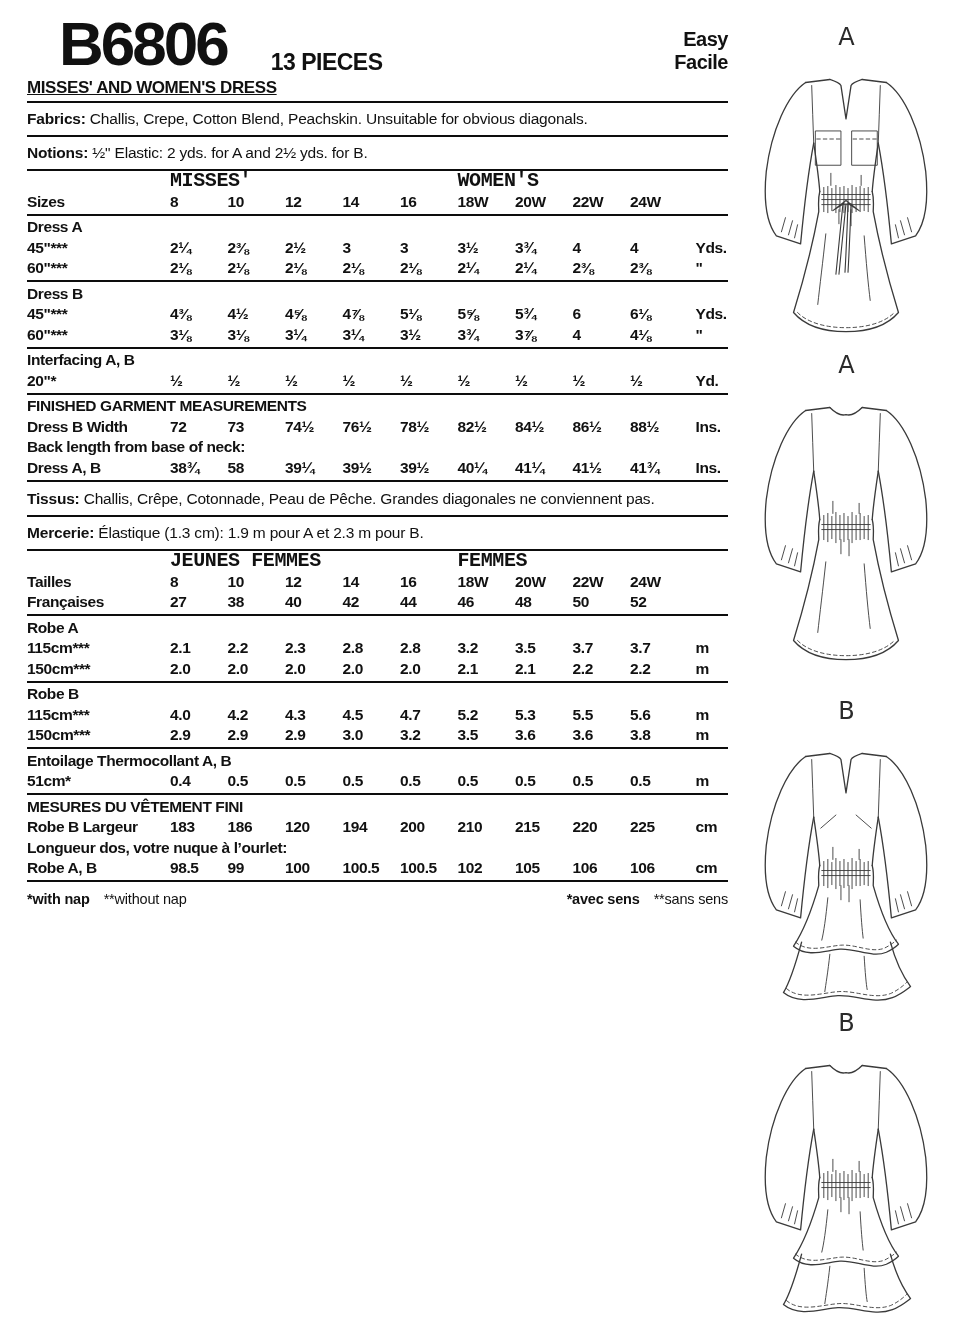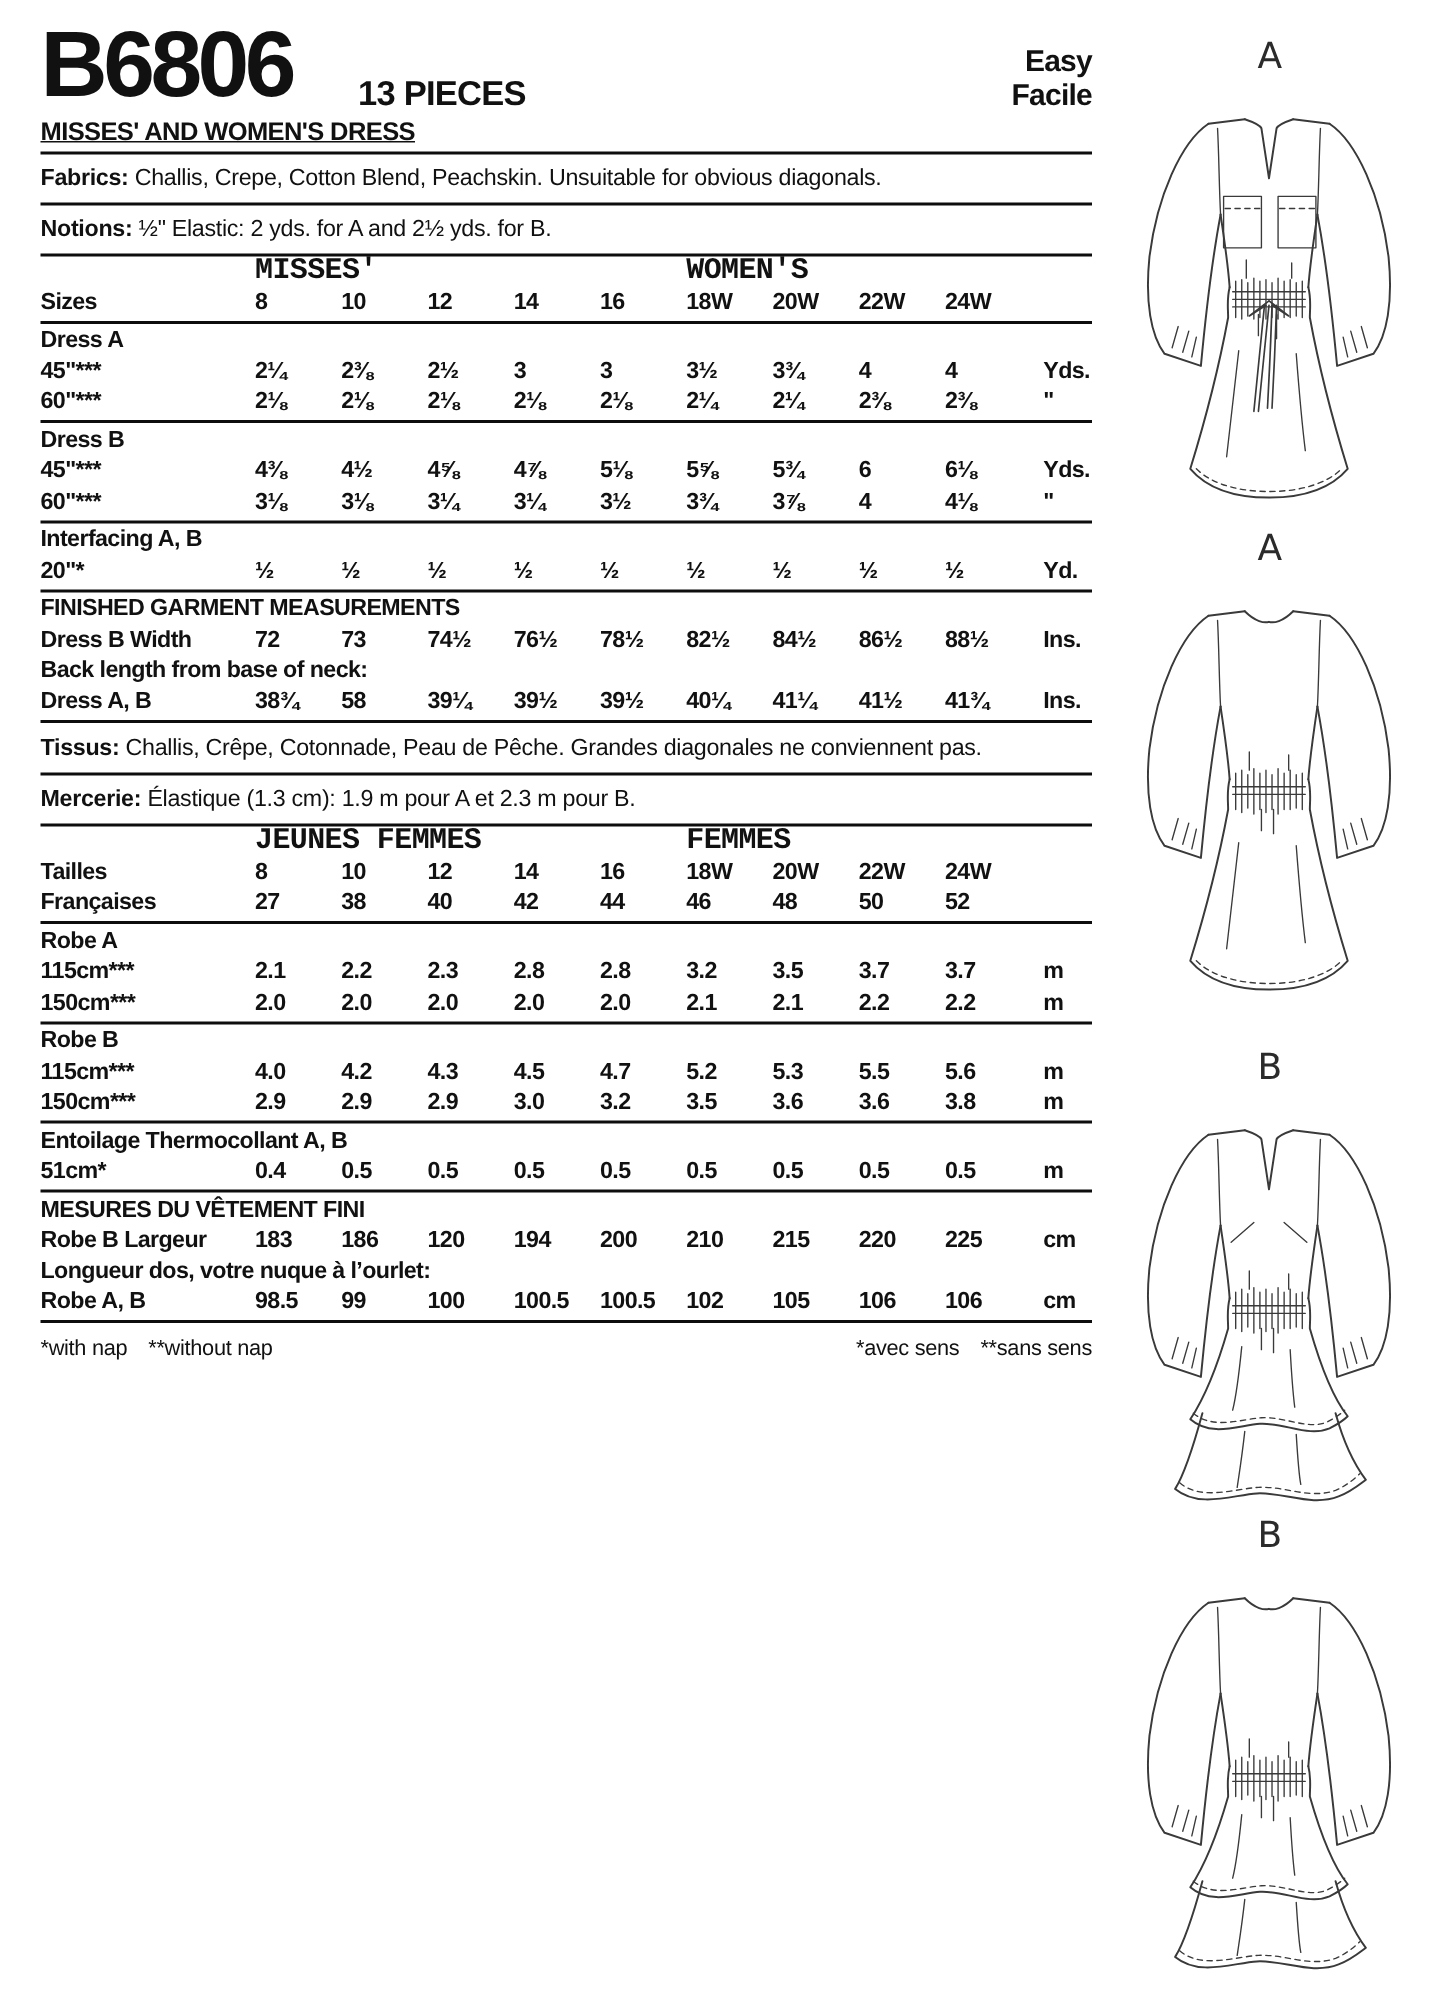--- a/index.html
+++ b/index.html
@@ -1,21 +1,21 @@
 <!DOCTYPE html>
 <html><head>
 <meta charset="utf-8">
 <style>
   html,body{margin:0;padding:0;background:#fff;}
   .page{position:relative;width:962px;height:1332px;background:#ffffff;overflow:hidden;
         font-family:"Liberation Sans","DejaVu Sans",sans-serif;color:#111;}
   .left{position:absolute;left:27px;top:12px;width:701px;}
 
   
-  .hdr{display:flex;align-items:flex-end;}
+  .hdr{display:flex;align-items:center;margin-left:32px;}
   .pattern-no{font-size:62px;font-weight:700;letter-spacing:-3px;line-height:64px;}
   .pieces{font-size:23px;font-weight:700;letter-spacing:-0.5px;margin:36px 0 0 44px;}
   .difficulty{margin-left:auto;text-align:right;font-size:20px;font-weight:700;
               letter-spacing:-0.5px;line-height:23px;margin-top:14px;}
 
   .title{font-size:17px;font-weight:700;letter-spacing:-0.4px;padding:2px 0 3px;
          border-bottom:2.4px solid #0d0d0d;text-decoration:underline;}
   .meta{font-size:15.5px;letter-spacing:-0.2px;padding:7px 0;border-bottom:2.4px solid #0d0d0d;}
   .meta b{font-weight:700;}
   .bar{font-size:16px;font-weight:700;letter-spacing:-0.3px;padding:3.5px 0;
@@ -25,21 +25,21 @@
   .table{width:701px;}
   .t-row{display:grid;grid-template-columns:143px repeat(9,57.5px) 1fr;}
   .cell{font-size:15.5px;font-weight:700;letter-spacing:-0.4px;line-height:20.5px;white-space:nowrap;}
   .cell.group{font-size:20px;font-family:Liberation Mono, monospace;}
   .cell.sec{grid-column:1 / -1;}
   .cell.unit{padding-left:8px;}
   .rule{border-top:2.2px solid #0d0d0d;margin:1.5px 0;}
 
   .footnotes{display:flex;justify-content:space-between;font-size:14.5px;
              letter-spacing:-0.2px;margin-top:9px;}
-  .footnotes span b{margin-right:14px;font-weight:400;text-align:right;}
+  .footnotes span b{margin-right:14px;font-weight:700;text-align:right;}
 
   
   .fig{position:absolute;left:733px;width:227px;text-align:center;}
   .fig-label{font-family:"DejaVu Sans",sans-serif;font-size:24px;font-weight:400;
              color:#2b2b2b;line-height:26px;margin-bottom:2px;}
   .fig svg{display:block;}
   .ln{fill:none;stroke:#3a3a3a;stroke-width:1.3;stroke-linecap:round;stroke-linejoin:round;}
   .thin{stroke-width:0.9;}
   .dash{stroke-dasharray:3.5 3;stroke-width:0.9;}
   .tie{stroke-width:1.1;}

